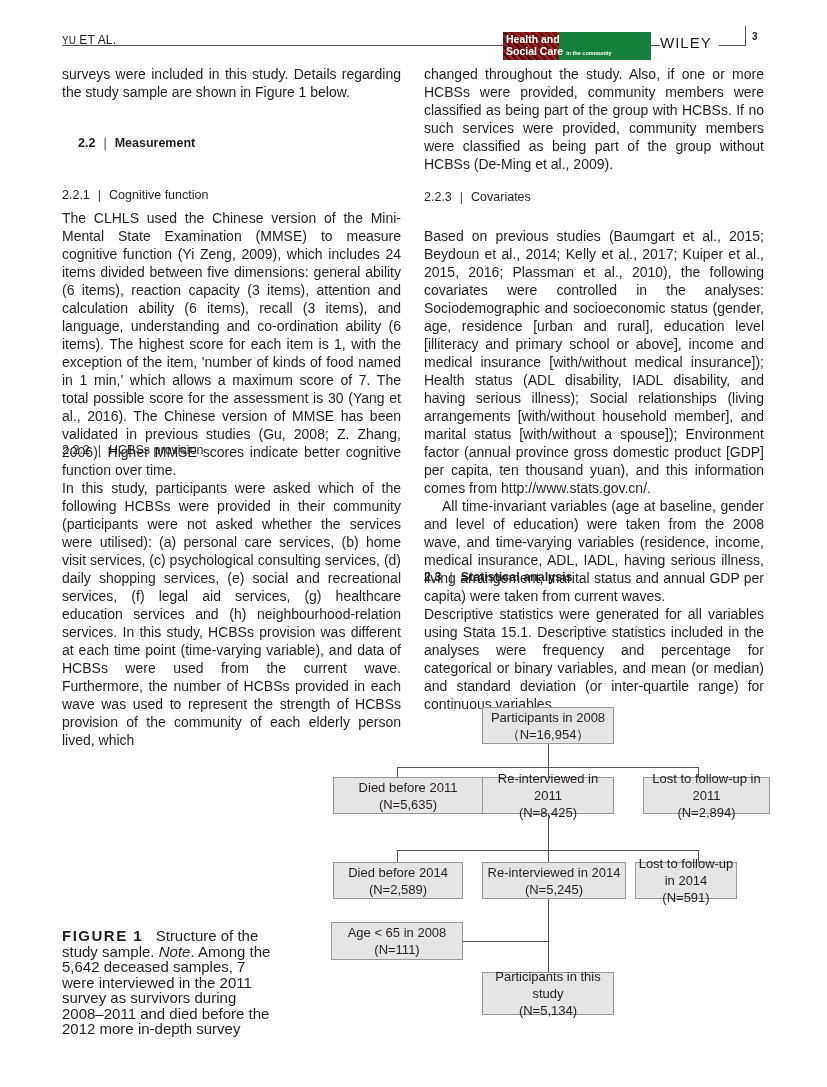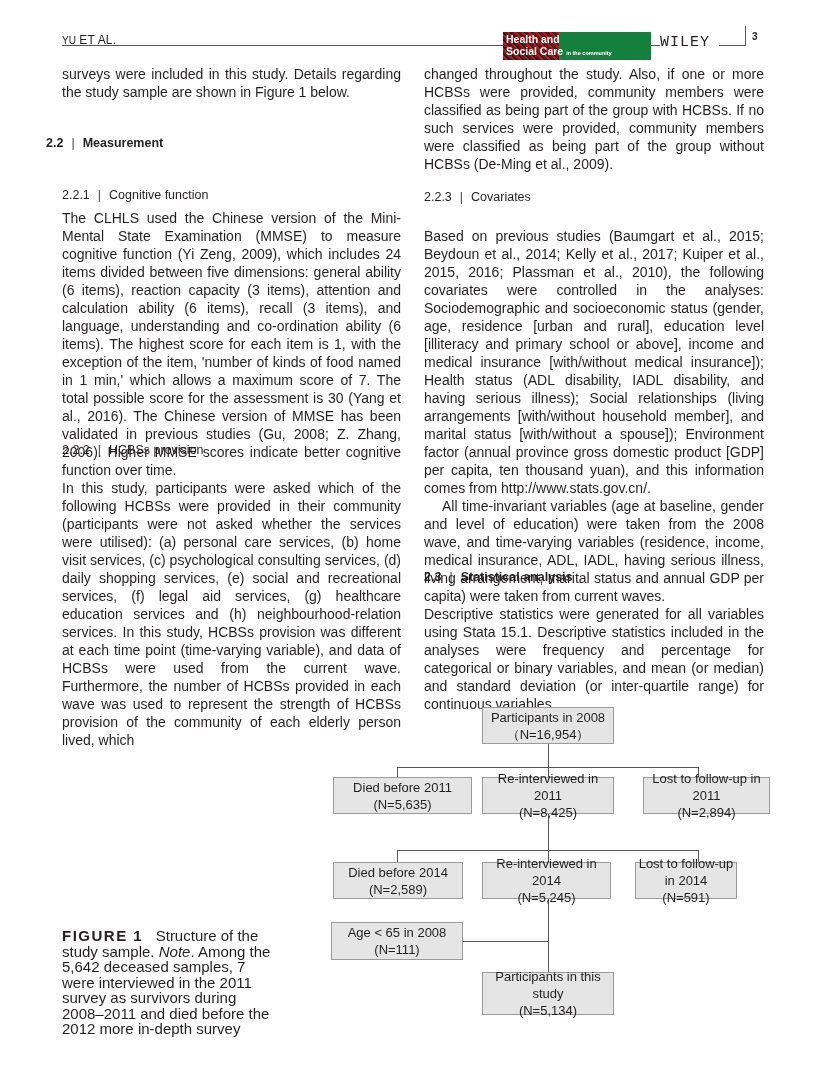--- a/index.html
+++ b/index.html
@@ -11,21 +11,21 @@
   .runhead { left: 62px; top: 33px; font-size: 10px; letter-spacing: 0.2px; color: #231f20; font-family: "Liberation Sans", sans-serif; }
   .runhead .sc { font-size: 12px; }
   .rule { left: 62px; top: 45px; width: 443px; height: 1px; background: #555; }
   .banner { left: 503px; top: 32px; width: 148px; height: 28px; background: #15803d; overflow: hidden; }
   .banner .tex { position: absolute; left: 0; top: 0; width: 56px; height: 28px;
     background: repeating-linear-gradient(45deg, #6b1518 0 2px, #a32026 2px 4px, #3d0e10 4px 5px); }
   .banner .t1 { position: absolute; left: 3px; top: 1px; font-family: "Liberation Sans", sans-serif; font-weight: bold; font-size: 10.5px; color: #fff; line-height: 12px; }
   .banner .t2 { position: absolute; left: 3px; top: 13px; font-family: "Liberation Sans", sans-serif; font-weight: bold; font-size: 10.5px; color: #fff; line-height: 12px; }
   .banner .t3 { font-size: 5.5px; font-weight: bold; }
   .wiley-line1 { left: 651px; top: 45px; width: 9px; height: 1px; background: #555; }
-  .wiley { left: 660px; top: 34px; font-family: Liberation Mono, monospace; font-size: 15px; letter-spacing: 1px; color: #231f20; text-align: center; }
+  .wiley { left: 660px; top: 34px; font-family: Liberation Sans, sans-serif; font-size: 15px; letter-spacing: 1px; color: #231f20; text-align: center; }
   .wiley-line2 { left: 719px; top: 45px; width: 27px; height: 1px; background: #555; }
   .wiley-vbar { left: 745px; top: 26px; width: 1px; height: 20px; background: #555; }
   .pagenum { left: 752px; top: 31px; font-size: 10px; font-family: "Liberation Sans", sans-serif; font-weight: bold; }
 
   .col { position: absolute; font-family: "Liberation Sans", sans-serif; font-size: 14px; line-height: 18px; color: #231f20; text-align: justify; }
   .col p { margin: 0; }
   .left { left: 62px; width: 339px; }
   .right { left: 424px; width: 340px; }
   .h2 { font-weight: bold; font-size: 12.5px; position: absolute; font-family: "Liberation Sans", sans-serif; }
   .h3 { font-size: 12.5px; position: absolute; font-family: "Liberation Sans", sans-serif; }
@@ -53,21 +53,21 @@
 <div class="abs wiley-line1"></div>
 <div class="abs wiley">WILEY</div>
 <div class="abs wiley-line2"></div>
 <div class="abs wiley-vbar"></div>
 <div class="abs pagenum">3</div>
 
 <div class="col left" style="top:65px;">
     <p>surveys were included in this study. Details regarding the study sample are shown in Figure 1 below.</p>
   </div>
 
-<div class="h2" style="left:46px; top:136px;"><span>2.2</span><span class="bar">|</span><span>Measurement</span></div>
+<div class="h2" style="left:78px; top:136px;"><span>2.2</span><span class="bar">|</span><span>Measurement</span></div>
 
 <div class="h3" style="left:62px; top:188px;"><span>2.2.1</span><span class="bar">|</span><span>Cognitive function</span></div>
 
 <div class="col left" style="top:209px;">
     <p>The CLHLS used the Chinese version of the Mini-Mental State Examination (MMSE) to measure cognitive function (Yi Zeng, 2009), which includes 24 items divided between five dimensions: general ability (6 items), reaction capacity (3 items), attention and calculation ability (6 items), recall (3 items), and language, understanding and co-ordination ability (6 items). The highest score for each item is 1, with the exception of the item, 'number of kinds of food named in 1 min,' which allows a maximum score of 7. The total possible score for the assessment is 30 (Yang et al., 2016). The Chinese version of MMSE has been validated in previous studies (Gu, 2008; Z. Zhang, 2006). Higher MMSE scores indicate better cognitive function over time.</p>
   </div>
 
 <div class="h3" style="left:62px; top:443px;"><span>2.2.2</span><span class="bar">|</span><span>HCBSs provision</span></div>
 
 <div class="col left" style="top:479px;">
@@ -104,38 +104,38 @@
   <div class="ln" style="left:698px; top:850px; width:1px; height:12px;"></div>
 
   <div class="ln" style="left:548px; top:898px; width:1px; height:74px;"></div>
   <div class="ln" style="left:462px; top:941px; width:86px; height:1px;"></div>
 
   <div class="box" style="left:482px; top:707px; width:132px; height:37px;">
     <span>Participants in 2008</span>
     <span>（N=16,954）</span>
   </div>
 
-  <div class="box" style="left:333px; top:777px; width:139px; height:37px;">
+  <div class="box" style="left:333px; top:777px; width:150px; height:37px;">
     <span>Died before 2011</span>
     <span>(N=5,635)</span>
   </div>
   <div class="box" style="left:482px; top:777px; width:132px; height:37px;">
     <span>Re-interviewed in 2011</span>
     <span>(N=8,425)</span>
   </div>
   <div class="box" style="left:635px; top:777px; width:127px; height:37px;margin-left:8px;">
     <span>Lost to follow-up in 2011</span>
     <span>(N=2,894)</span>
   </div>
 
   <div class="box" style="left:333px; top:862px; width:130px; height:37px;">
     <span>Died before 2014</span>
     <span>(N=2,589)</span>
   </div>
-  <div class="box" style="left:482px; top:862px; width:129px; height:37px;">
+  <div class="box" style="left:482px; top:862px; width:144px; height:37px;">
     <span>Re-interviewed in 2014</span>
     <span>(N=5,245)</span>
   </div>
   <div class="box" style="left:635px; top:862px; width:102px; height:37px;">
     <span>Lost to follow-up in 2014</span>
     <span>(N=591)</span>
   </div>
 
   <div class="box" style="left:331px; top:922px; width:132px; height:38px;">
     <span>Age &lt; 65 in 2008</span>

